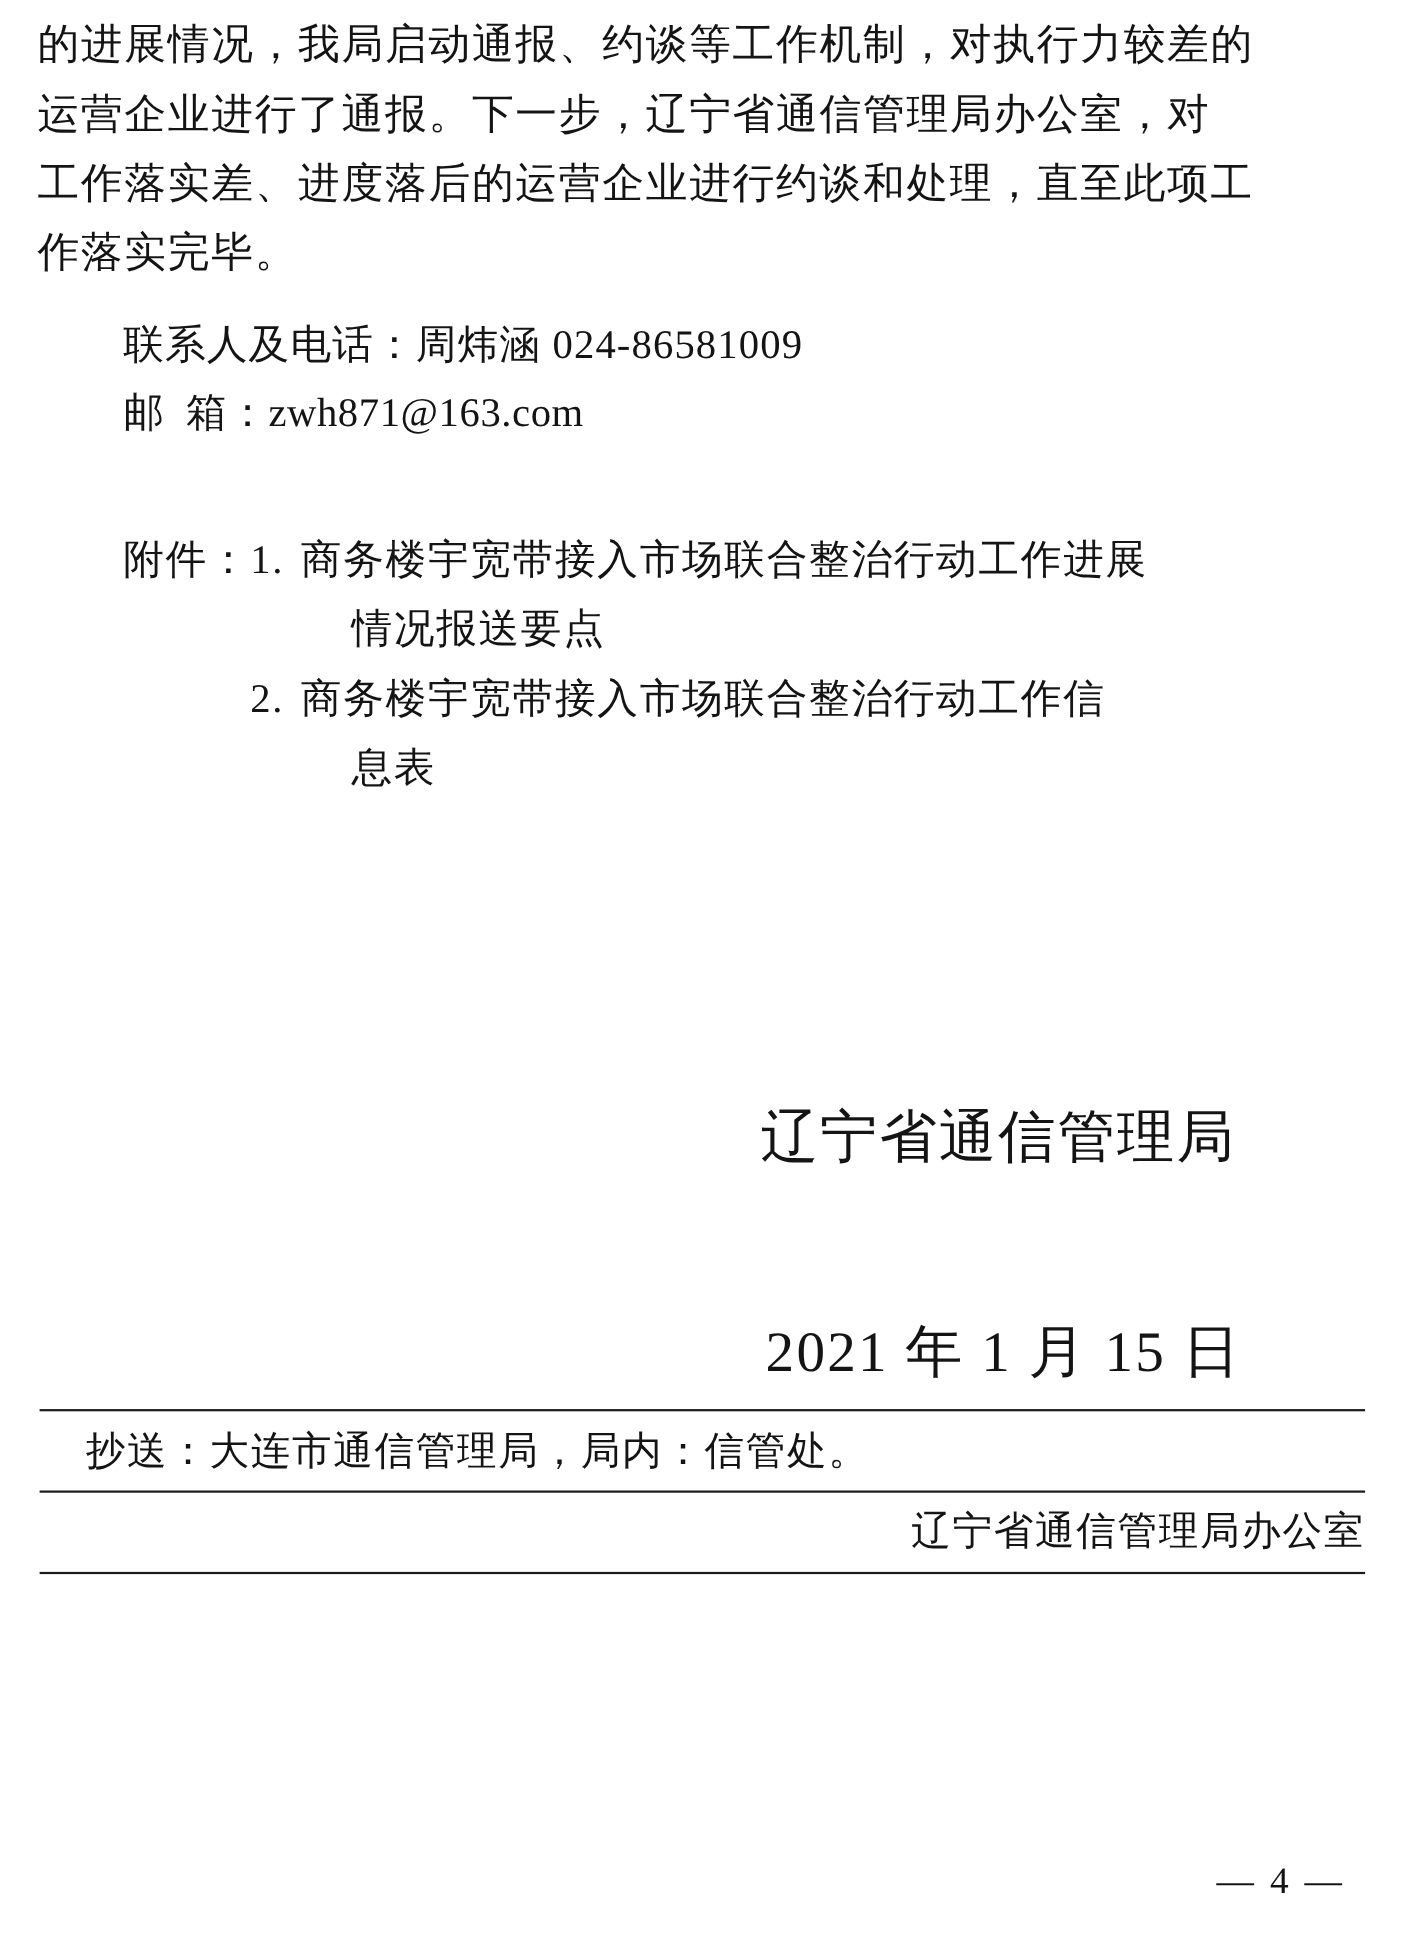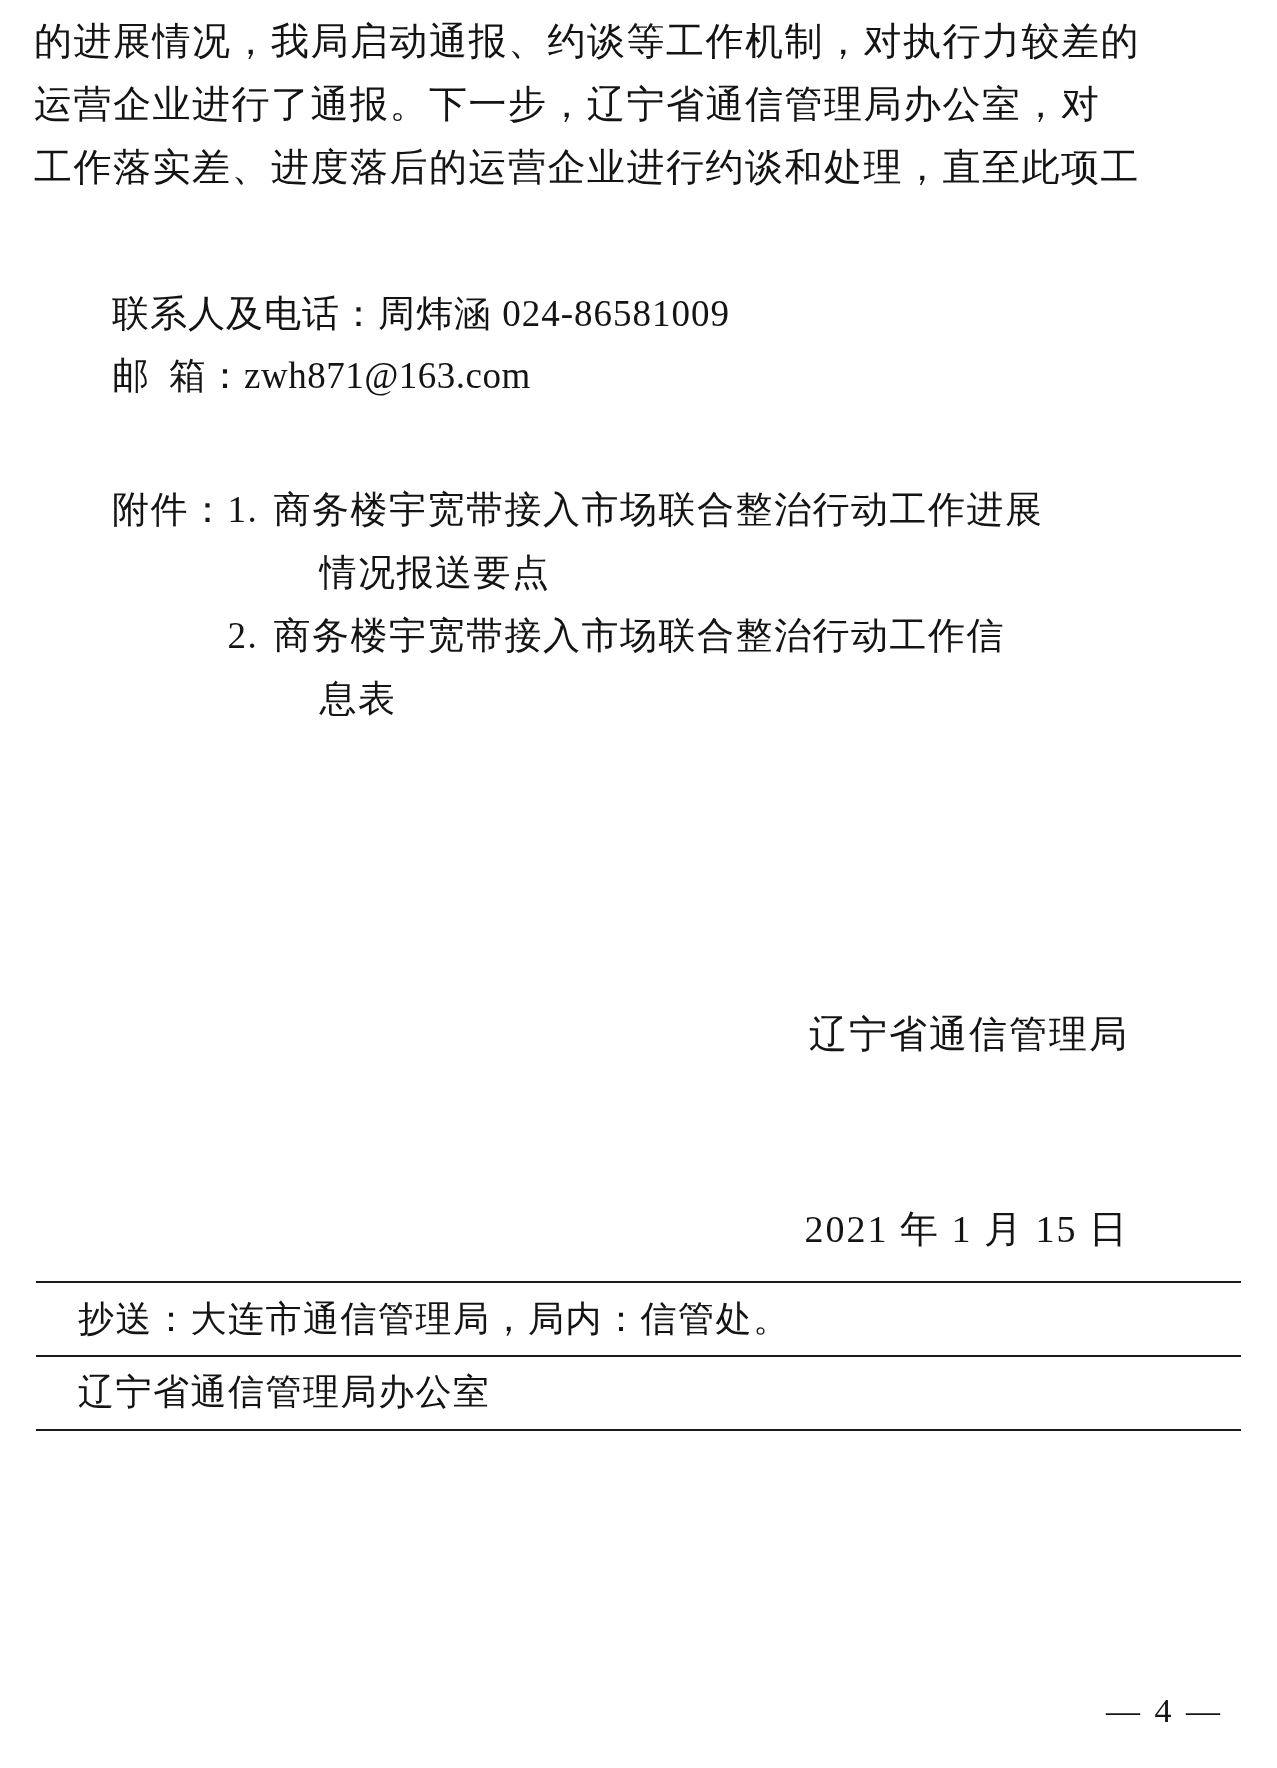--- a/index.html
+++ b/index.html
@@ -97,22 +97,22 @@
   }
   .attach-cont {
     margin-left: 46px;
   }
 
   
   .signature {
     position: absolute;
     right: 148px;
     top: 872px;
-    text-align: right;
-    font-size: 38px;
+    text-align: center;
+    font-size: 52px;
     line-height: 65px;
     letter-spacing: 2px;
     white-space: pre;
   }
   .sig-date {
     padding-left: 10px;
     letter-spacing: 2px;
   }
 
   
@@ -133,21 +133,21 @@
     display: flex;
     align-items: center;
     font-size: 36px;
     letter-spacing: 1.5px;
     white-space: pre;
   }
   .footer-row .left {
     padding-left: 42px;
   }
   .footer-row.split {
-    justify-content: space-between;
+    justify-content: flex-end;
   }
   .footer-row.split .right {
     padding-right: 40px;
   }
 
   
   .page-number {
     position: absolute;
     right: 54px;
     bottom: 38px;
@@ -158,20 +158,21 @@
 </style>
 </head>
 <body>
 
 <div class="page">
 
   <div class="body-block">
     <div class="para-line">的进展情况，我局启动通报、约谈等工作机制，对执行力较差的</div>
     <div class="para-line">运营企业进行了通报。下一步，辽宁省通信管理局办公室，对</div>
     <div class="para-line">工作落实差、进度落后的运营企业进行约谈和处理，直至此项工</div>
+    <div class="para-line">作落实完毕。</div>
   </div>
 
   <div class="contact-block">
     <div class="contact-line">联系人及电话：周炜涵 024-86581009</div>
     <div class="contact-line mono">邮  箱：zwh871@163.com</div>
   </div>
 
   <div class="attach-block">
     <div class="attach-head-row">
       <div class="attach-label">附件：</div>

